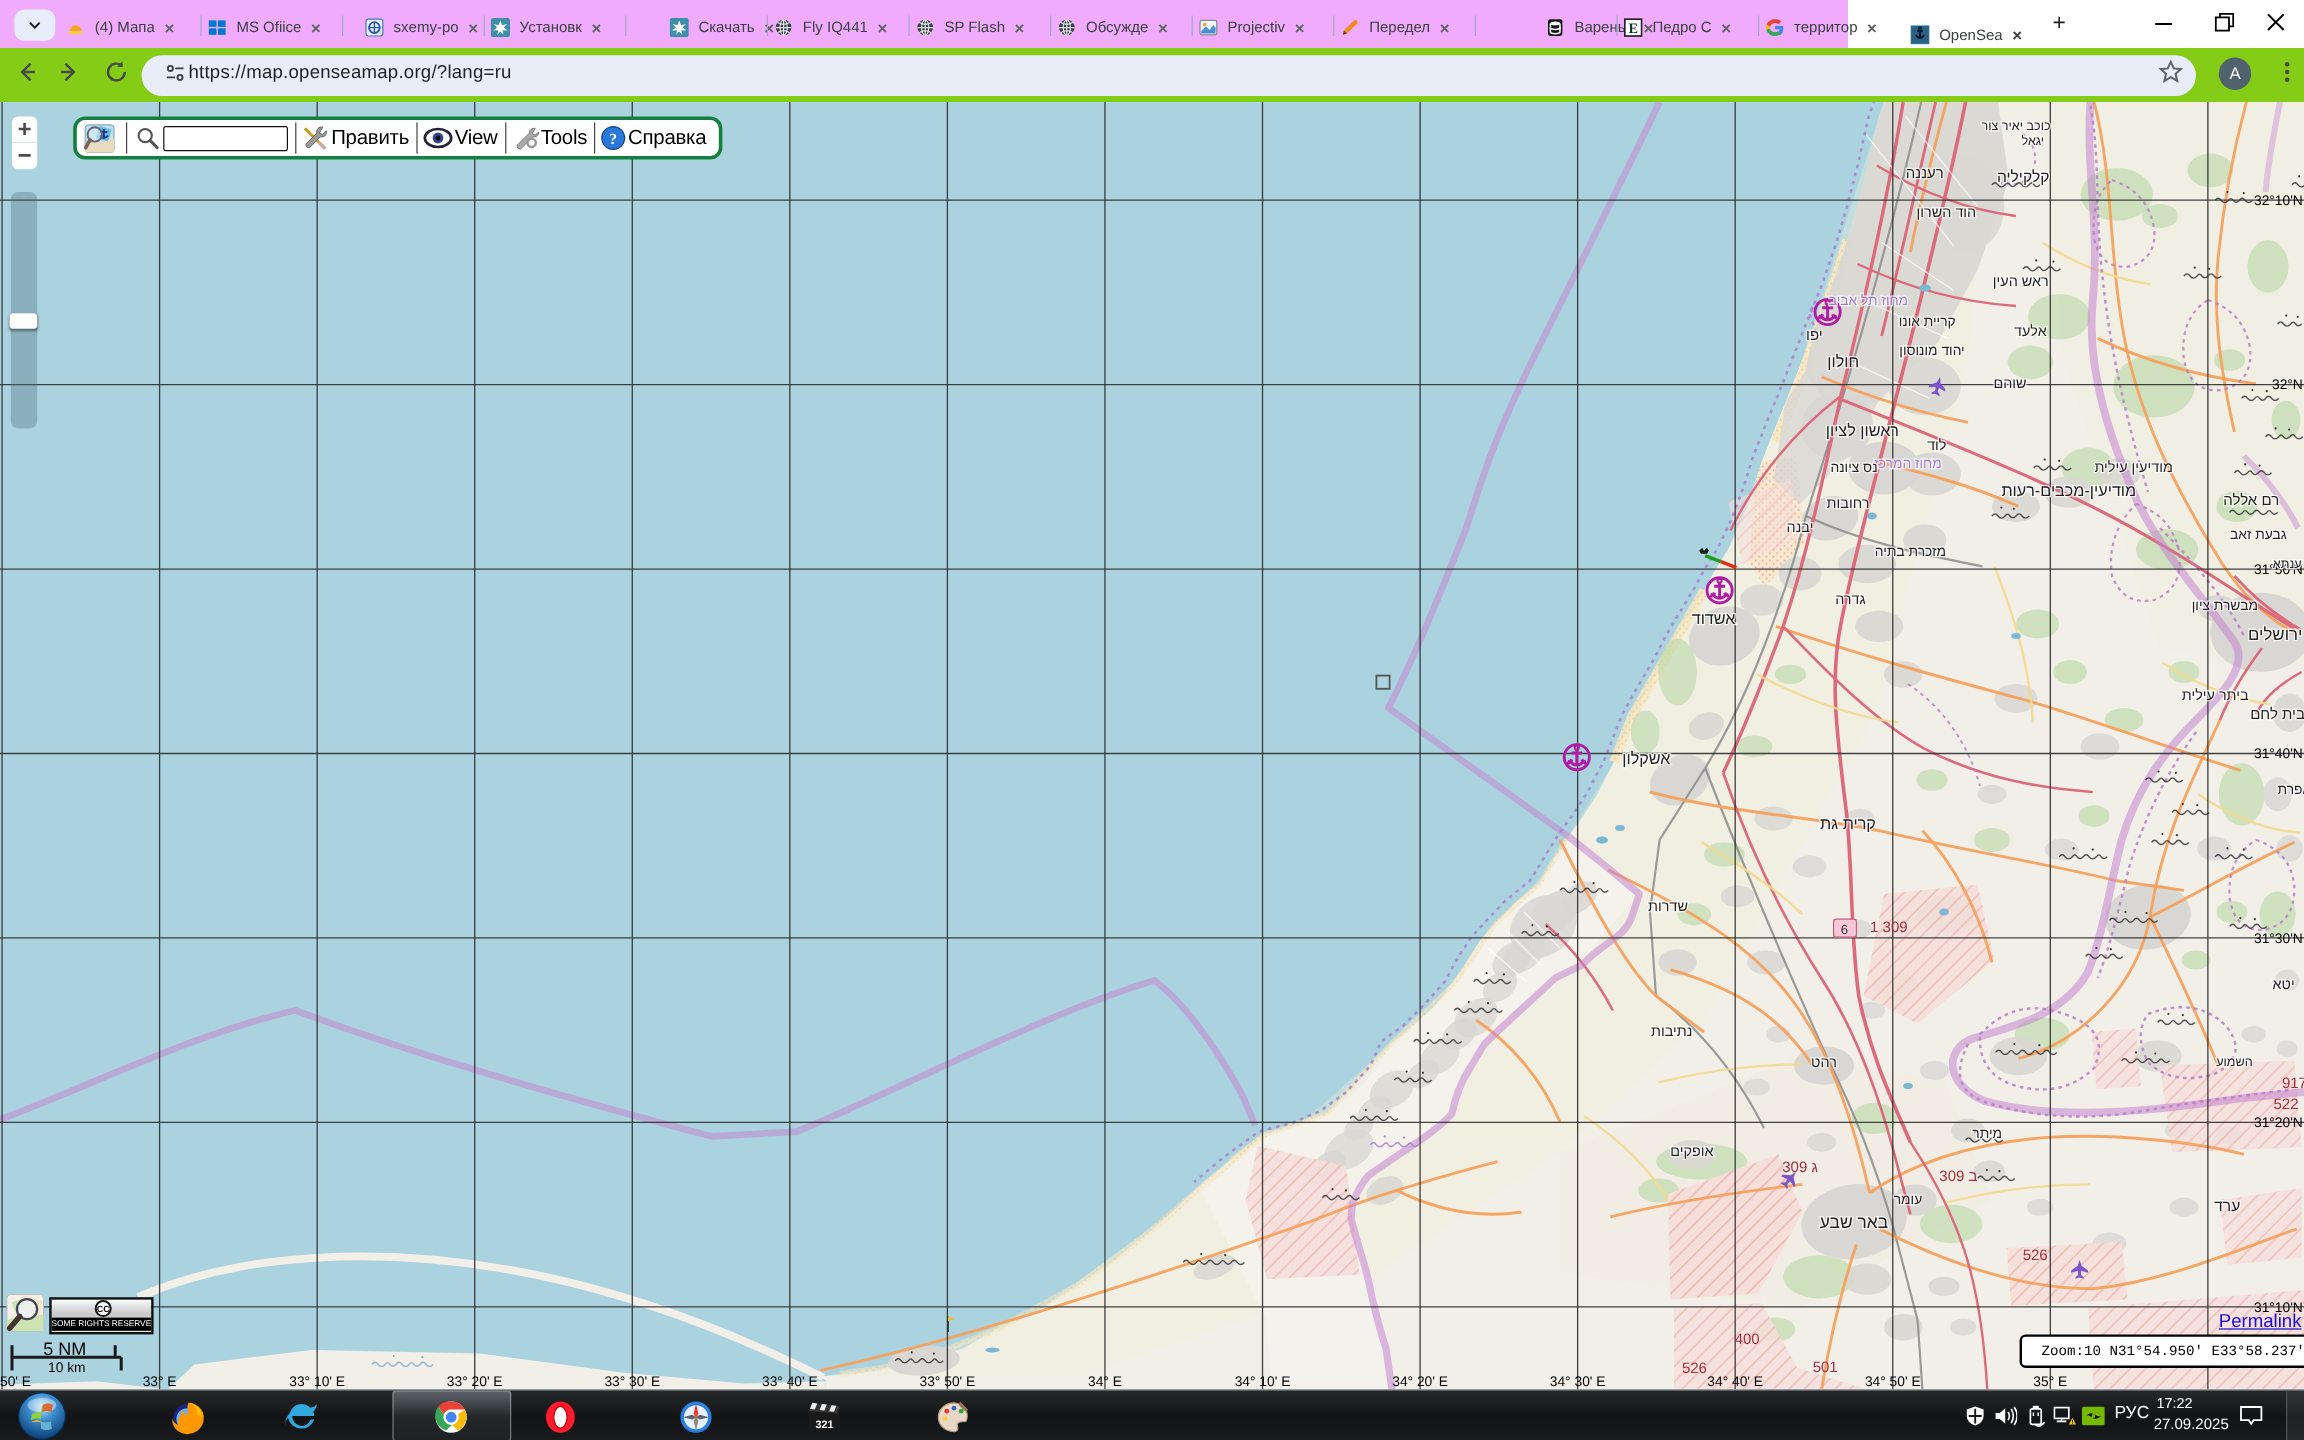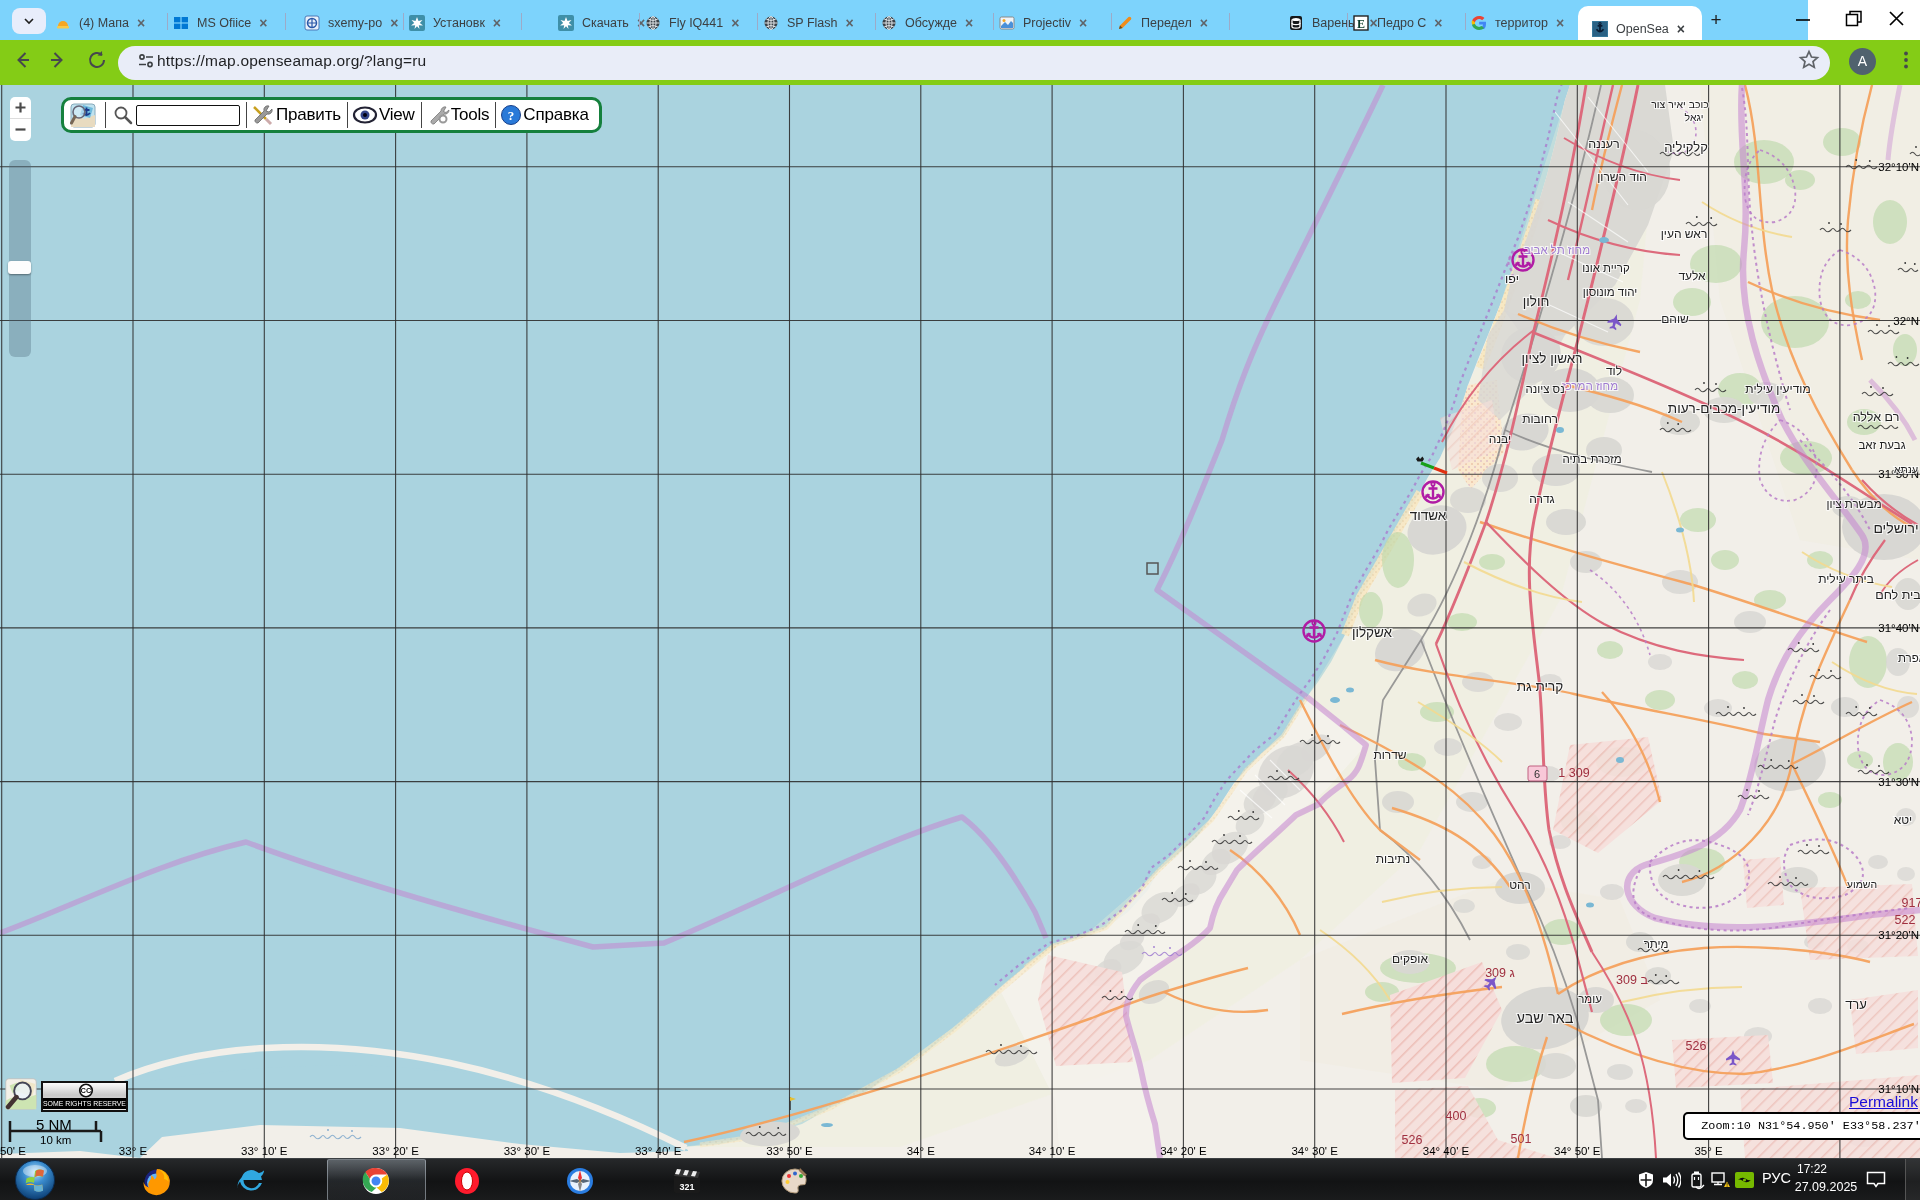--- a/index.html
+++ b/index.html
@@ -1,17 +1,17 @@
 <!DOCTYPE html>
 <html><head>
 <meta charset="utf-8">
 <style>
 * { margin:0; padding:0; box-sizing:border-box; }
 html,body { width:1920px; height:1200px; overflow:hidden; font-family:"Liberation Sans",sans-serif; }
-#tabbar { position:absolute; left:0; top:0; width:1808px; height:40px; background:#7dd3fc; }
+#tabbar { position:absolute; left:0; top:0; width:1540px; height:40px; background:#f0abfc; }
 .tab { position:absolute; top:6px; height:34px; display:flex; align-items:center; color:#3c4043; font-size:12.5px; }
 .tab .fav { width:16px; height:16px; margin-right:8px; flex:none; }
 .tab .ttl { white-space:nowrap; overflow:hidden; max-width:62px; }
 .tab .tx { color:#5f6368; font-size:14px; margin-left:8px; font-weight:bold;}
 .tabdiv { position:absolute; top:13px; width:1px; height:17px; background:#9daac8; }
 #chev { position:absolute; left:12px; top:8px; width:34px; height:26px; background:#e8edfb; border-radius:8px; color:#1f1f1f; text-align:center; font-size:13px; line-height:24px;}
 .activetab { position:absolute; left:1578px; top:6px; width:124px; height:34px; background:#fff; border-radius:10px 10px 0 0; }
 #toolbar { position:absolute; left:0; top:40px; width:1920px; height:45px; background:#84cc16; }
 #omni { position:absolute; left:118px; top:6px; width:1712px; height:34px; background:#e9edf8; border-radius:17px; }
 .navic { position:absolute; top:9px; color:#46484d; }

